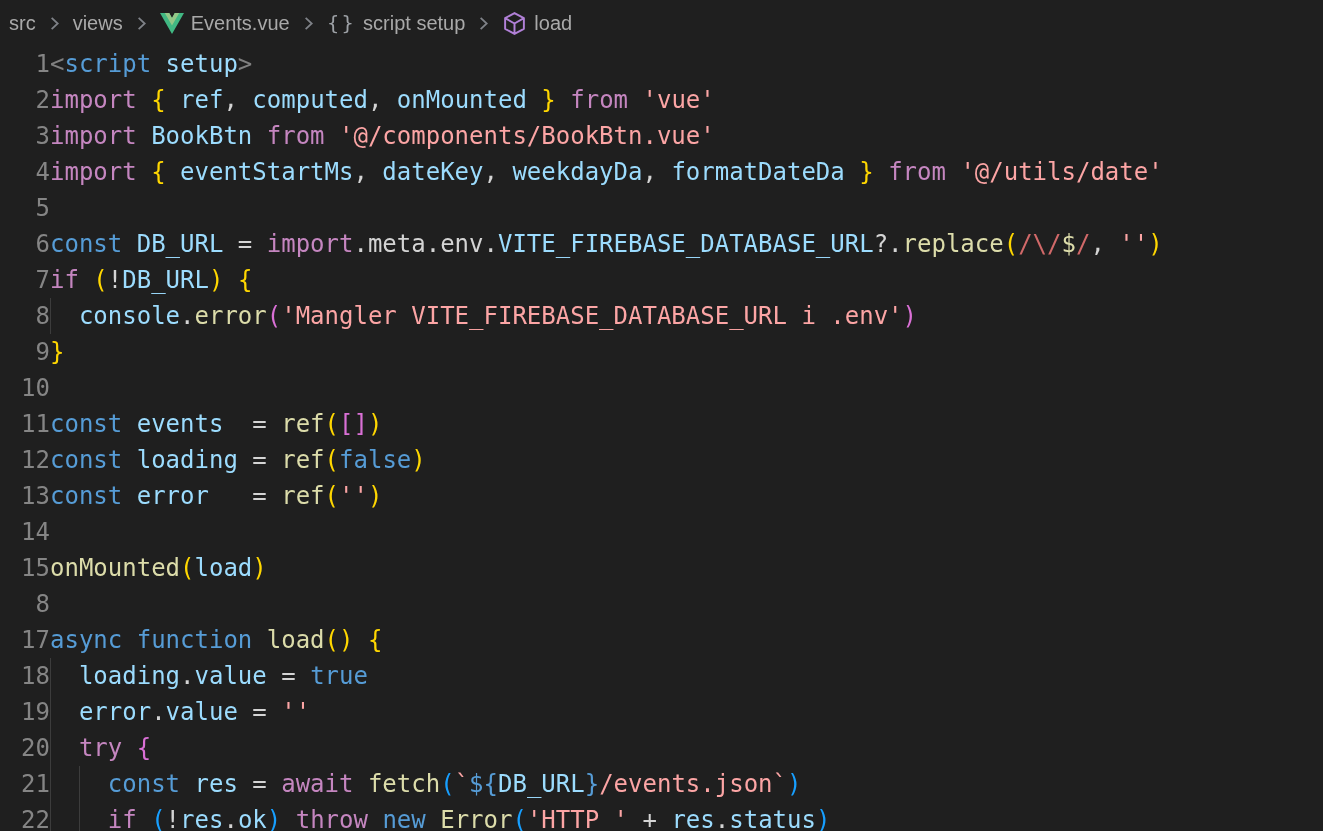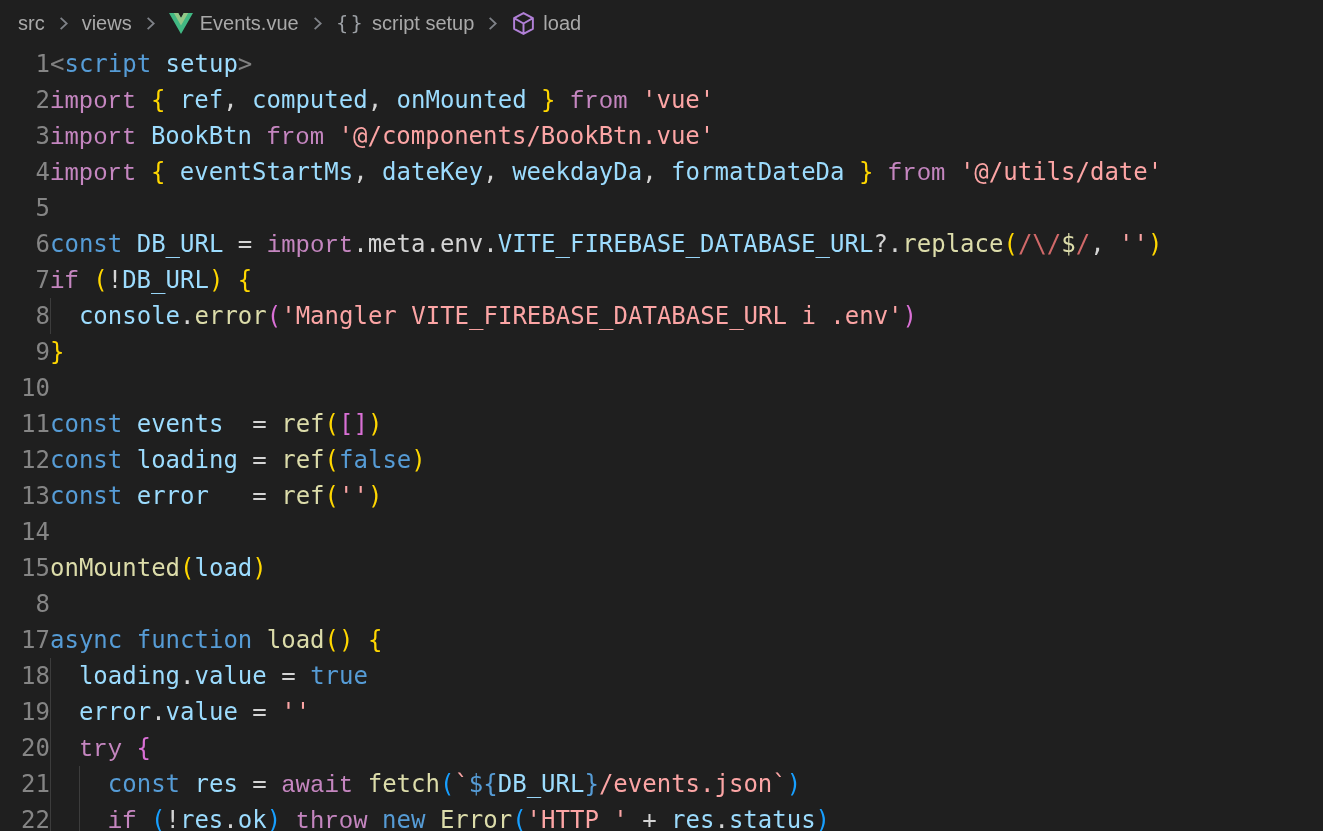--- a/index.html
+++ b/index.html
@@ -8,21 +8,21 @@
     background: #1f1f1f;
     overflow: hidden;
     font-family: "Liberation Sans", sans-serif;
   }
 
   
   .breadcrumb {
     height: 46px;
     display: flex;
     align-items: center;
-    padding-left: 18px;
+    padding-left: 9px;
     font-size: 20px;
     color: #a9a9a9;
     white-space: nowrap;
   }
   .bc-item {
     display: inline-flex;
     align-items: center;
     gap: 7px;
     cursor: pointer;
   }
@@ -58,21 +58,21 @@
   }
   .guide {
     position: absolute;
     top: 0; bottom: 0;
     width: 1px;
     background: #3c3c3c;
   }
 
   
   .t-p   { color: #d4d4d4; }
-  .t-k   { color: #c586c0; font-family: Liberation Mono, monospace; }
+  .t-k   { color: #c586c0; }
   .t-s   { color: #569cd6; }
   .t-v   { color: #9cdcfe; }
   .t-f   { color: #dcdcaa; }
   .t-str { color: #fca5a5; }
   .t-rx  { color: #d16969; }
   .t-b1  { color: #ffd700; }
   .t-b2  { color: #da70d6; }
   .t-b3  { color: #179fff; }
   .t-tp  { color: #808080; }
 </style>

